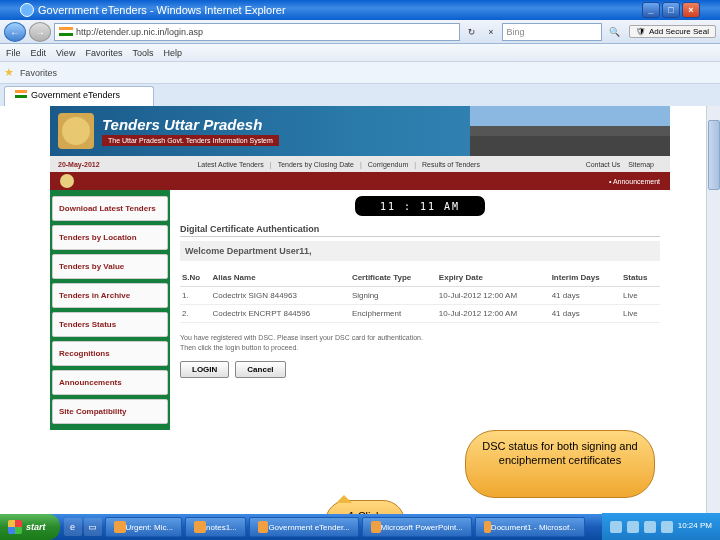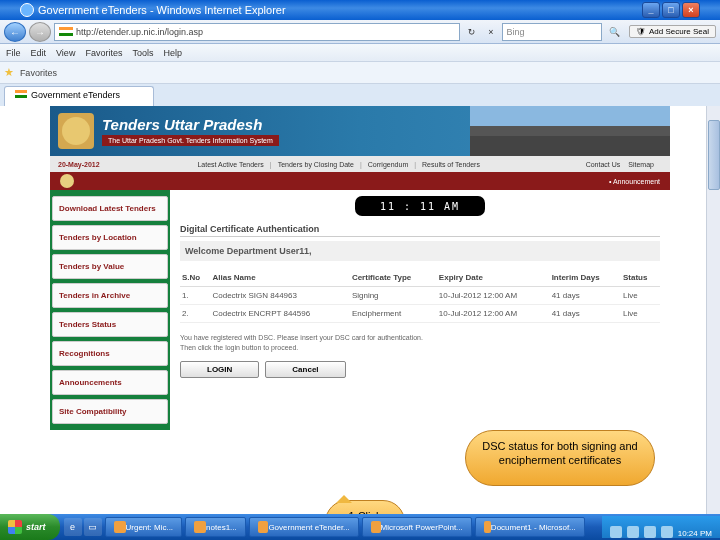--- a/index.html
+++ b/index.html
@@ -42,33 +42,33 @@
 .side-item{border:1px solid #ccc;margin:4px 2px;padding:7px 6px;font-size:8px;color:#8a1a1a;font-weight:bold;background:#fafafa;border-radius:2px}
 .main{flex:1;padding:4px 10px;position:relative}
 .clock{width:130px;height:20px;background:#000;margin:2px auto 8px;border-radius:7px;display:flex;align-items:center;justify-content:center;color:#fff;font-size:10px;font-family:monospace;letter-spacing:2px}
 .sect-title{font-size:9px;font-weight:bold;color:#444;border-bottom:1px solid #ccc;padding-bottom:2px;margin-bottom:4px}
 .welcome{font-size:9px;font-weight:bold;color:#555;background:#f0f0f0;padding:5px;margin-bottom:8px}
 table.cert{width:100%;border-collapse:collapse;font-size:8px}
 table.cert th{text-align:left;padding:4px 2px;color:#444;font-weight:bold;border-bottom:1px solid #ddd}
 table.cert td{padding:4px 2px;color:#555;border-bottom:1px solid #eee}
 .notice{font-size:7px;color:#666;margin-top:10px;line-height:1.4}
 .btns{margin-top:8px;display:flex;gap:6px}
-.btn{padding:3px 26px;font-size:8px;border:1px solid #888;background:linear-gradient(#fff,#e0e0e0);border-radius:2px;font-weight:bold}
+.btn{padding:3px 11px;font-size:8px;border:1px solid #888;background:linear-gradient(#fff,#e0e0e0);border-radius:2px;font-weight:bold}
 .callout{position:absolute;background:linear-gradient(#ffd880,#f0a830);border:1px solid #c08020;border-radius:50%/50%;padding:8px 16px;font-size:11px;font-family:Arial;text-align:center;color:#000;line-height:1.3}
-.callout.c1{left:295px;top:240px;width:190px;height:56px;border-radius:30px}
+.callout.c1{left:295px;top:240px;width:190px;height:68px;border-radius:30px}
 .callout.c2{left:155px;top:310px;width:80px;height:44px;border-radius:22px;font-size:11px}
 .callout.c2::before{content:"";position:absolute;left:10px;top:-14px;border:8px solid transparent;border-bottom-color:#f0b840}
 .scroll-r{position:absolute;right:0;top:0;width:14px;height:100%;background:#e8ecf4;border-left:1px solid #c8d0dc}
 .scroll-r .thumb{position:absolute;top:14px;left:1px;width:12px;height:70px;background:linear-gradient(90deg,#c8d8ec,#a8c0e0);border:1px solid #8aa8c8;border-radius:2px}
 .taskbar{position:absolute;bottom:0;left:0;right:0;height:26px;background:linear-gradient(#3d8ae4,#1a5cb8 50%,#0a4aa0);display:flex;align-items:center;font-size:9px;color:#fff}
 .start{height:26px;padding:0 14px 0 8px;background:linear-gradient(#5ab85a,#2a8a2a 50%,#1a7a1a);display:flex;align-items:center;font-weight:bold;font-style:italic;border-radius:0 12px 12px 0;gap:4px}
 .start .logo{width:14px;height:14px;background:conic-gradient(#f04040 0 90deg,#40c040 90deg 180deg,#4080f0 180deg 270deg,#f0c040 270deg);border-radius:2px}
 .tb-item{height:20px;padding:0 8px;margin-left:3px;background:linear-gradient(#5a9ae4,#2a6ac0);border:1px solid #1a5ab0;border-radius:2px;display:flex;align-items:center;gap:0;font-size:8px;max-width:110px;overflow:hidden;white-space:nowrap}
 .tb-item .ico{width:12px;height:12px;background:#f0a040;border-radius:2px}
-.tray{margin-left:auto;height:22px;background:linear-gradient(#2a9aea,#1a7ac8);padding:0 8px;display:flex;align-items:flex-end;gap:5px;font-size:8px}
+.tray{margin-left:auto;height:28px;background:linear-gradient(#2a9aea,#1a7ac8);padding:8px 8px;display:flex;align-items:flex-start;gap:5px;font-size:8px}
 .tray .ti{width:12px;height:12px;background:#a0d0f0;border-radius:2px}
 .ql{display:flex;gap:2px;margin-left:4px}
 .ql .q{width:18px;height:18px;background:rgba(255,255,255,.15);border-radius:2px;display:flex;align-items:center;justify-content:center}
 .search-box{width:100px;height:18px;background:#fff;border:1px solid #8aa8c8;font-size:9px;padding:0 4px;display:flex;align-items:center;color:#888}
 .sec-badge{padding:1px 6px;border:1px solid #aaa;border-radius:2px;background:#f4f4f4;font-size:8px;display:flex;align-items:center;gap:3px}
 </style>
 </head>
 <body>
 
 <div class="titlebar">

